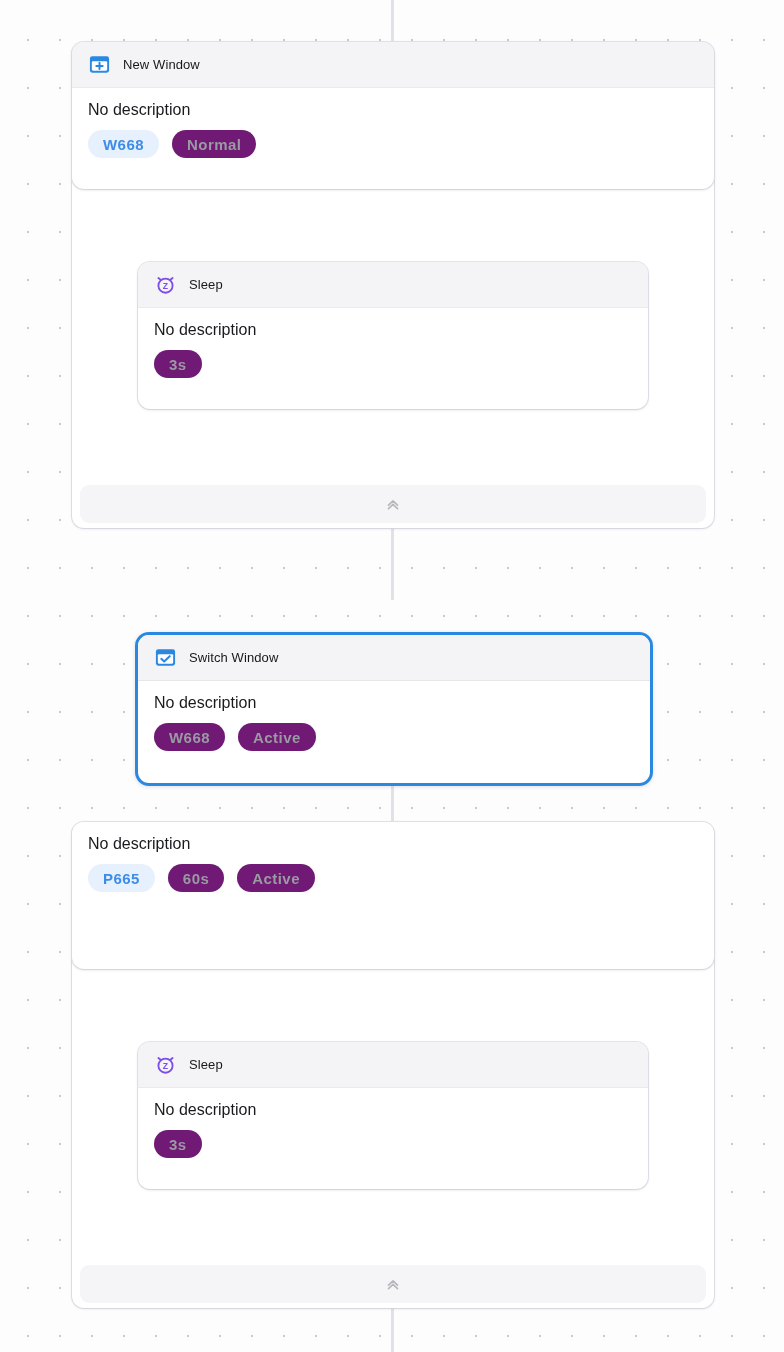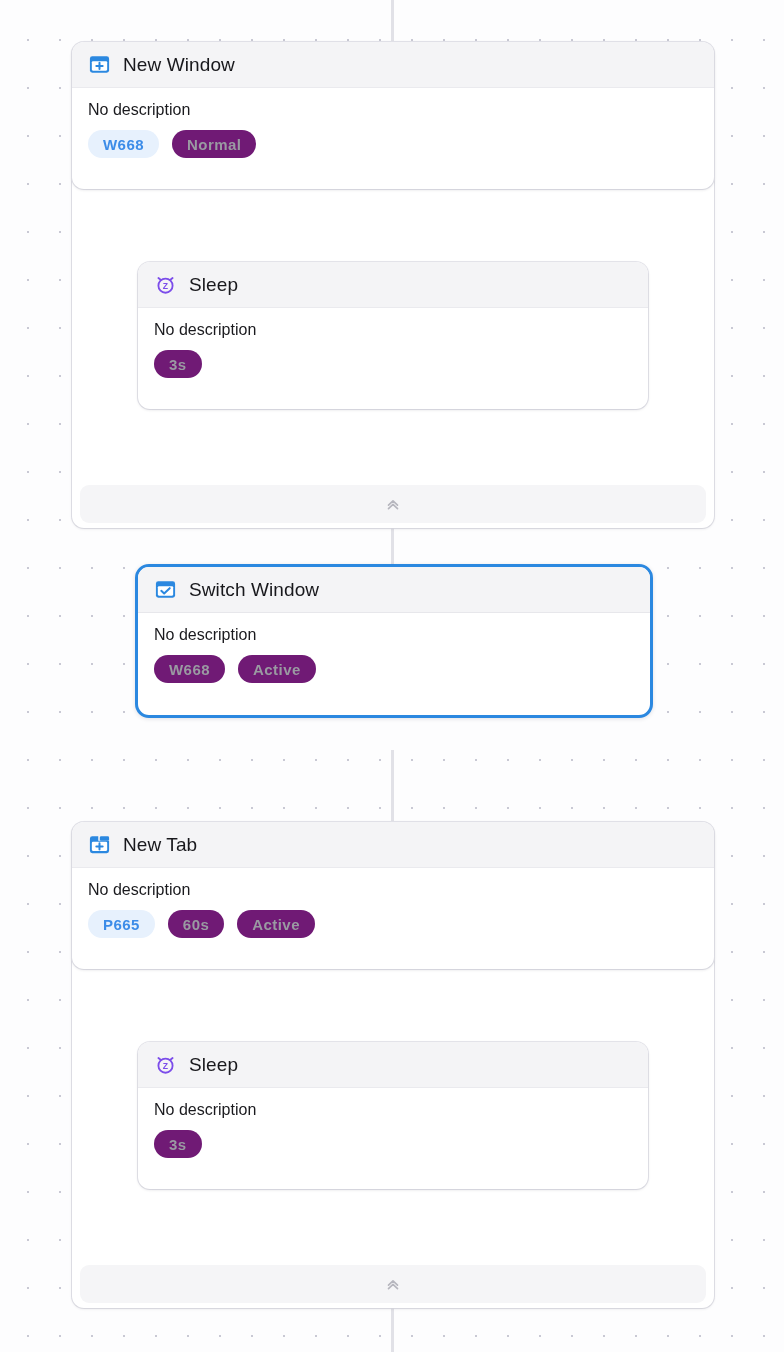--- a/index.html
+++ b/index.html
@@ -65,21 +65,21 @@
     align-items: center;
     gap: 12px;
     height: 46px;
     padding: 0 16px;
     background: #f4f4f6;
     border-bottom: 1px solid #eaeaee;
   }
   .node.selected .node-header { border-bottom: 1px solid #e7e7eb; }
 
   .node-title {
-    font-size: 19px;
+    font-size: 13px;
     color: #18181c;
     letter-spacing: .1px;
     white-space: nowrap;
   }
 
   .node-body {
     padding: 13px 16px 14px 16px;
     background: #fff;
   }
 
@@ -190,21 +190,21 @@
 
   <div class="collapse-bar" style="left:80px; top:485px; width:626px;">
     <span class="icon">
       <svg width="18" height="18" viewBox="0 0 24 24" fill="none" stroke="#b6b6be" stroke-width="2.2" stroke-linecap="round" stroke-linejoin="round">
         <polyline points="6,13.5 12,7.8 18,13.5"></polyline>
         <polyline points="6,18.2 12,12.5 18,18.2"></polyline>
       </svg>
     </span>
   </div>
 
-  <div class="node selected" style="left:135px; top:564px; width:518px; height:154px;">
+  <div class="node selected" style="left:135px; top:632px; width:518px; height:154px;">
     <div class="node-header">
       <span class="icon">
         <svg width="23" height="23" viewBox="0 0 24 24">
           <rect x="2" y="3.5" width="20" height="17" rx="2.5" fill="#2b88e0"></rect>
           <rect x="4" y="8.5" width="16" height="10" rx="1.2" fill="#ffffff"></rect>
           <polyline points="7.6,13.4 10.6,16.2 16.4,10.6" fill="none" stroke="#2b88e0" stroke-width="2.1" stroke-linecap="round" stroke-linejoin="round"></polyline>
         </svg>
       </span>
       <span class="node-title">Switch Window</span>
     </div>
@@ -213,31 +213,20 @@
       <div class="badges">
         <span class="badge">W668</span>
         <span class="badge">Active</span>
       </div>
     </div>
   </div>
 
   <div class="group" style="left:72px; top:822px; width:642px; height:486px;"></div>
 
   <div class="node" style="left:72px; top:822px; width:642px; height:147px;">
-    <div class="node-header">
-      <span class="icon">
-        <svg width="23" height="23" viewBox="0 0 24 24">
-          <path d="M4.5 3.5h6.2v4.6H22v10.4a2.5 2.5 0 0 1-2.5 2.5h-15A2.5 2.5 0 0 1 2 18.5v-12.5A2.5 2.5 0 0 1 4.5 3.5z" fill="#2b88e0"></path>
-          <rect x="12.3" y="3.5" width="9.7" height="4.6" rx="1.4" fill="#2b88e0"></rect>
-          <rect x="4" y="9.2" width="16" height="9.6" rx="1.2" fill="#ffffff"></rect>
-          <path d="M12 10.7v6.6M8.7 14.0h6.6" stroke="#2b88e0" stroke-width="2.1" stroke-linecap="round"></path>
-        </svg>
-      </span>
-      <span class="node-title">New Tab</span>
-    </div>
     <div class="node-body">
       <div class="node-desc">No description</div>
       <div class="badges">
         <span class="badge accent">P665</span>
         <span class="badge">60s</span>
         <span class="badge">Active</span>
       </div>
     </div>
   </div>
 

